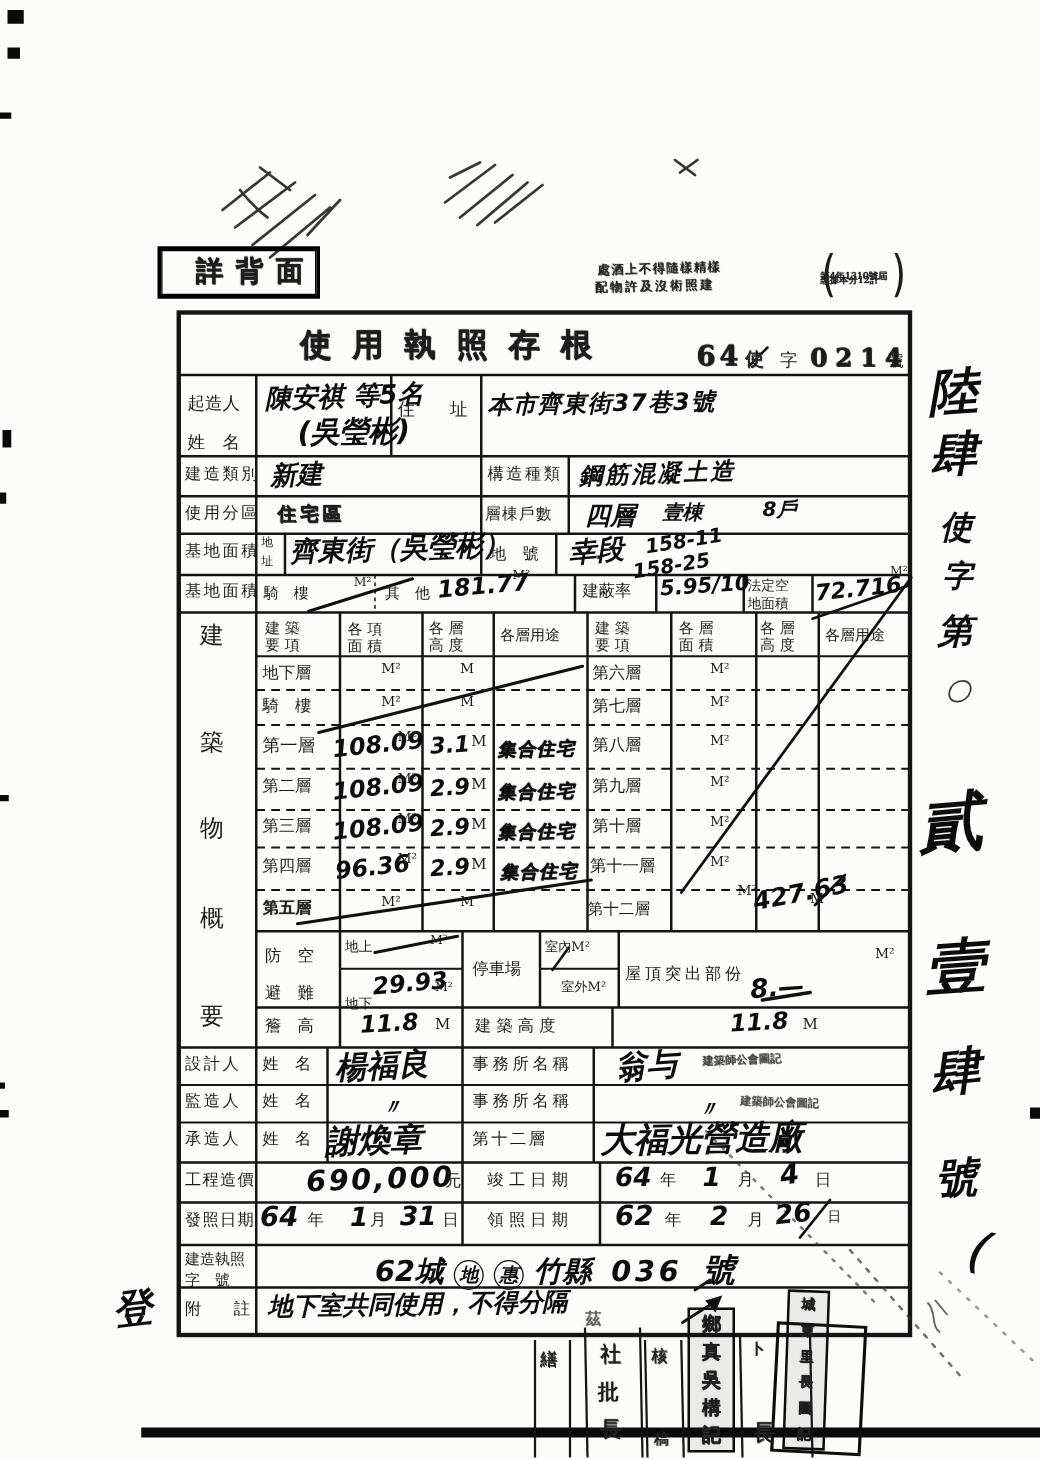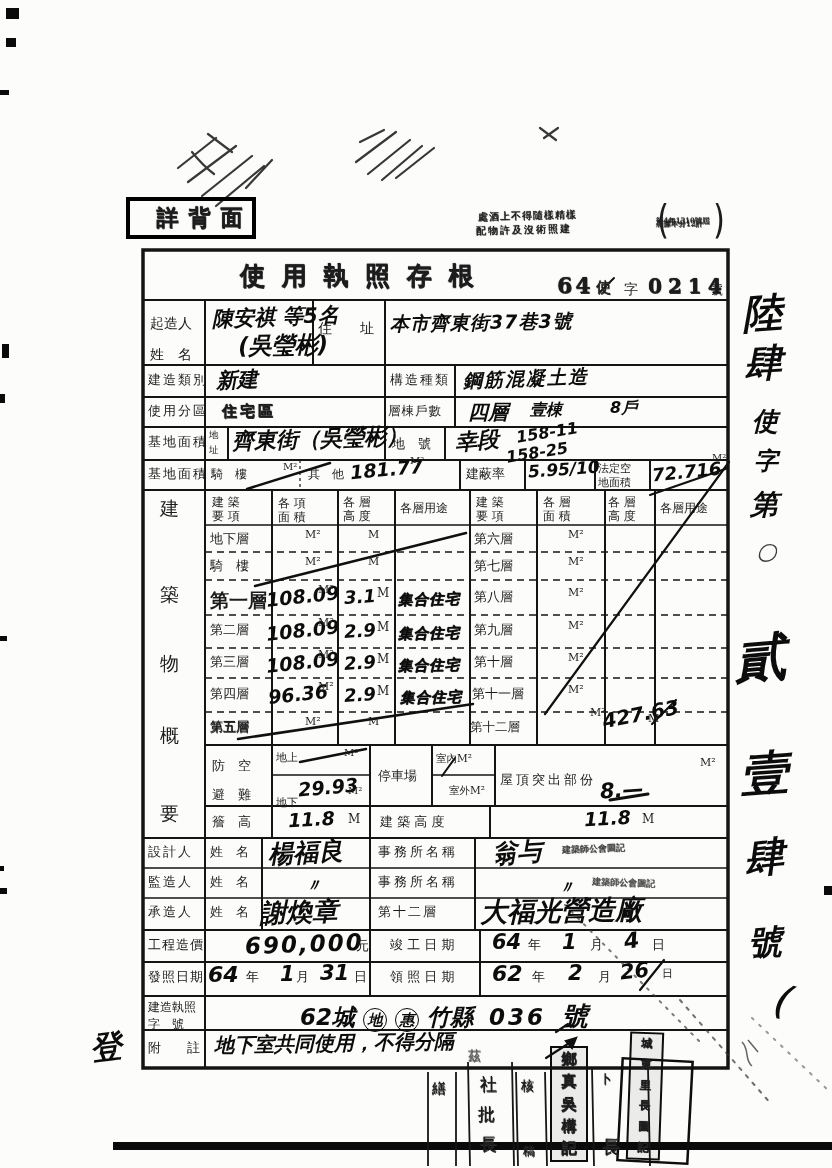--- a/index.html
+++ b/index.html
@@ -226,21 +226,21 @@
 <div class="pr" style="left:368px;top:528px;font-size:11px;">M</div>
 <div class="pr" style="left:474px;top:531px;font-size:13px;">第六層</div>
 <div class="pr" style="left:568px;top:528px;font-size:11px;">M²</div>
 
 <div class="pr" style="left:210px;top:558px;font-size:13px;">騎　樓</div>
 <div class="pr" style="left:305px;top:555px;font-size:11px;">M²</div>
 <div class="pr" style="left:368px;top:555px;font-size:11px;">M</div>
 <div class="pr" style="left:474px;top:558px;font-size:13px;">第七層</div>
 <div class="pr" style="left:568px;top:555px;font-size:11px;">M²</div>
 
-<div class="pr" style="left:210px;top:589px;font-size:19px;font-weight:bold;">第一層</div>
+<div class="pr" style="left:210px;top:589px;font-size:14px;">第一層</div>
 <div class="hw" style="left:266px;top:585px;font-size:19px;transform:rotate(-6deg);">108.09</div>
 <div class="pr" style="left:318px;top:583px;font-size:11px;">M²</div>
 <div class="hw" style="left:344px;top:586px;font-size:18px;transform:rotate(-4deg);">3.1</div>
 <div class="pr" style="left:377px;top:586px;font-size:12px;">M</div>
 <div class="hw blur" style="left:398px;top:590px;font-size:14.5px;transform:rotate(-1deg);letter-spacing:1px;">集合住宅</div>
 <div class="pr" style="left:474px;top:589px;font-size:13px;">第八層</div>
 <div class="pr" style="left:568px;top:586px;font-size:11px;">M²</div>
 
 <div class="pr" style="left:210px;top:622px;font-size:13px;">第二層</div>
 <div class="hw" style="left:266px;top:619px;font-size:19px;transform:rotate(-6deg);">108.09</div>

